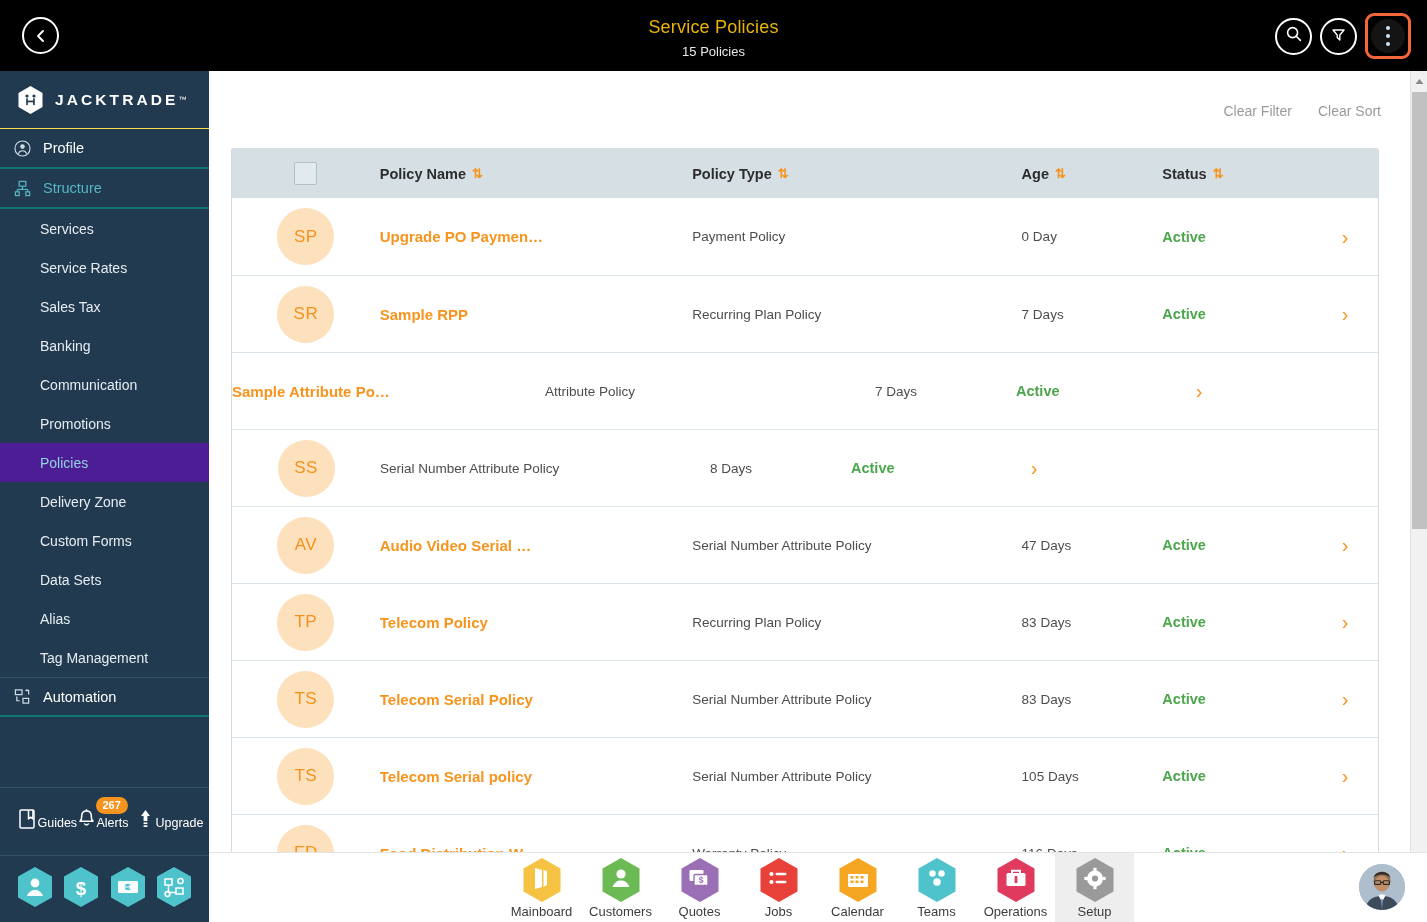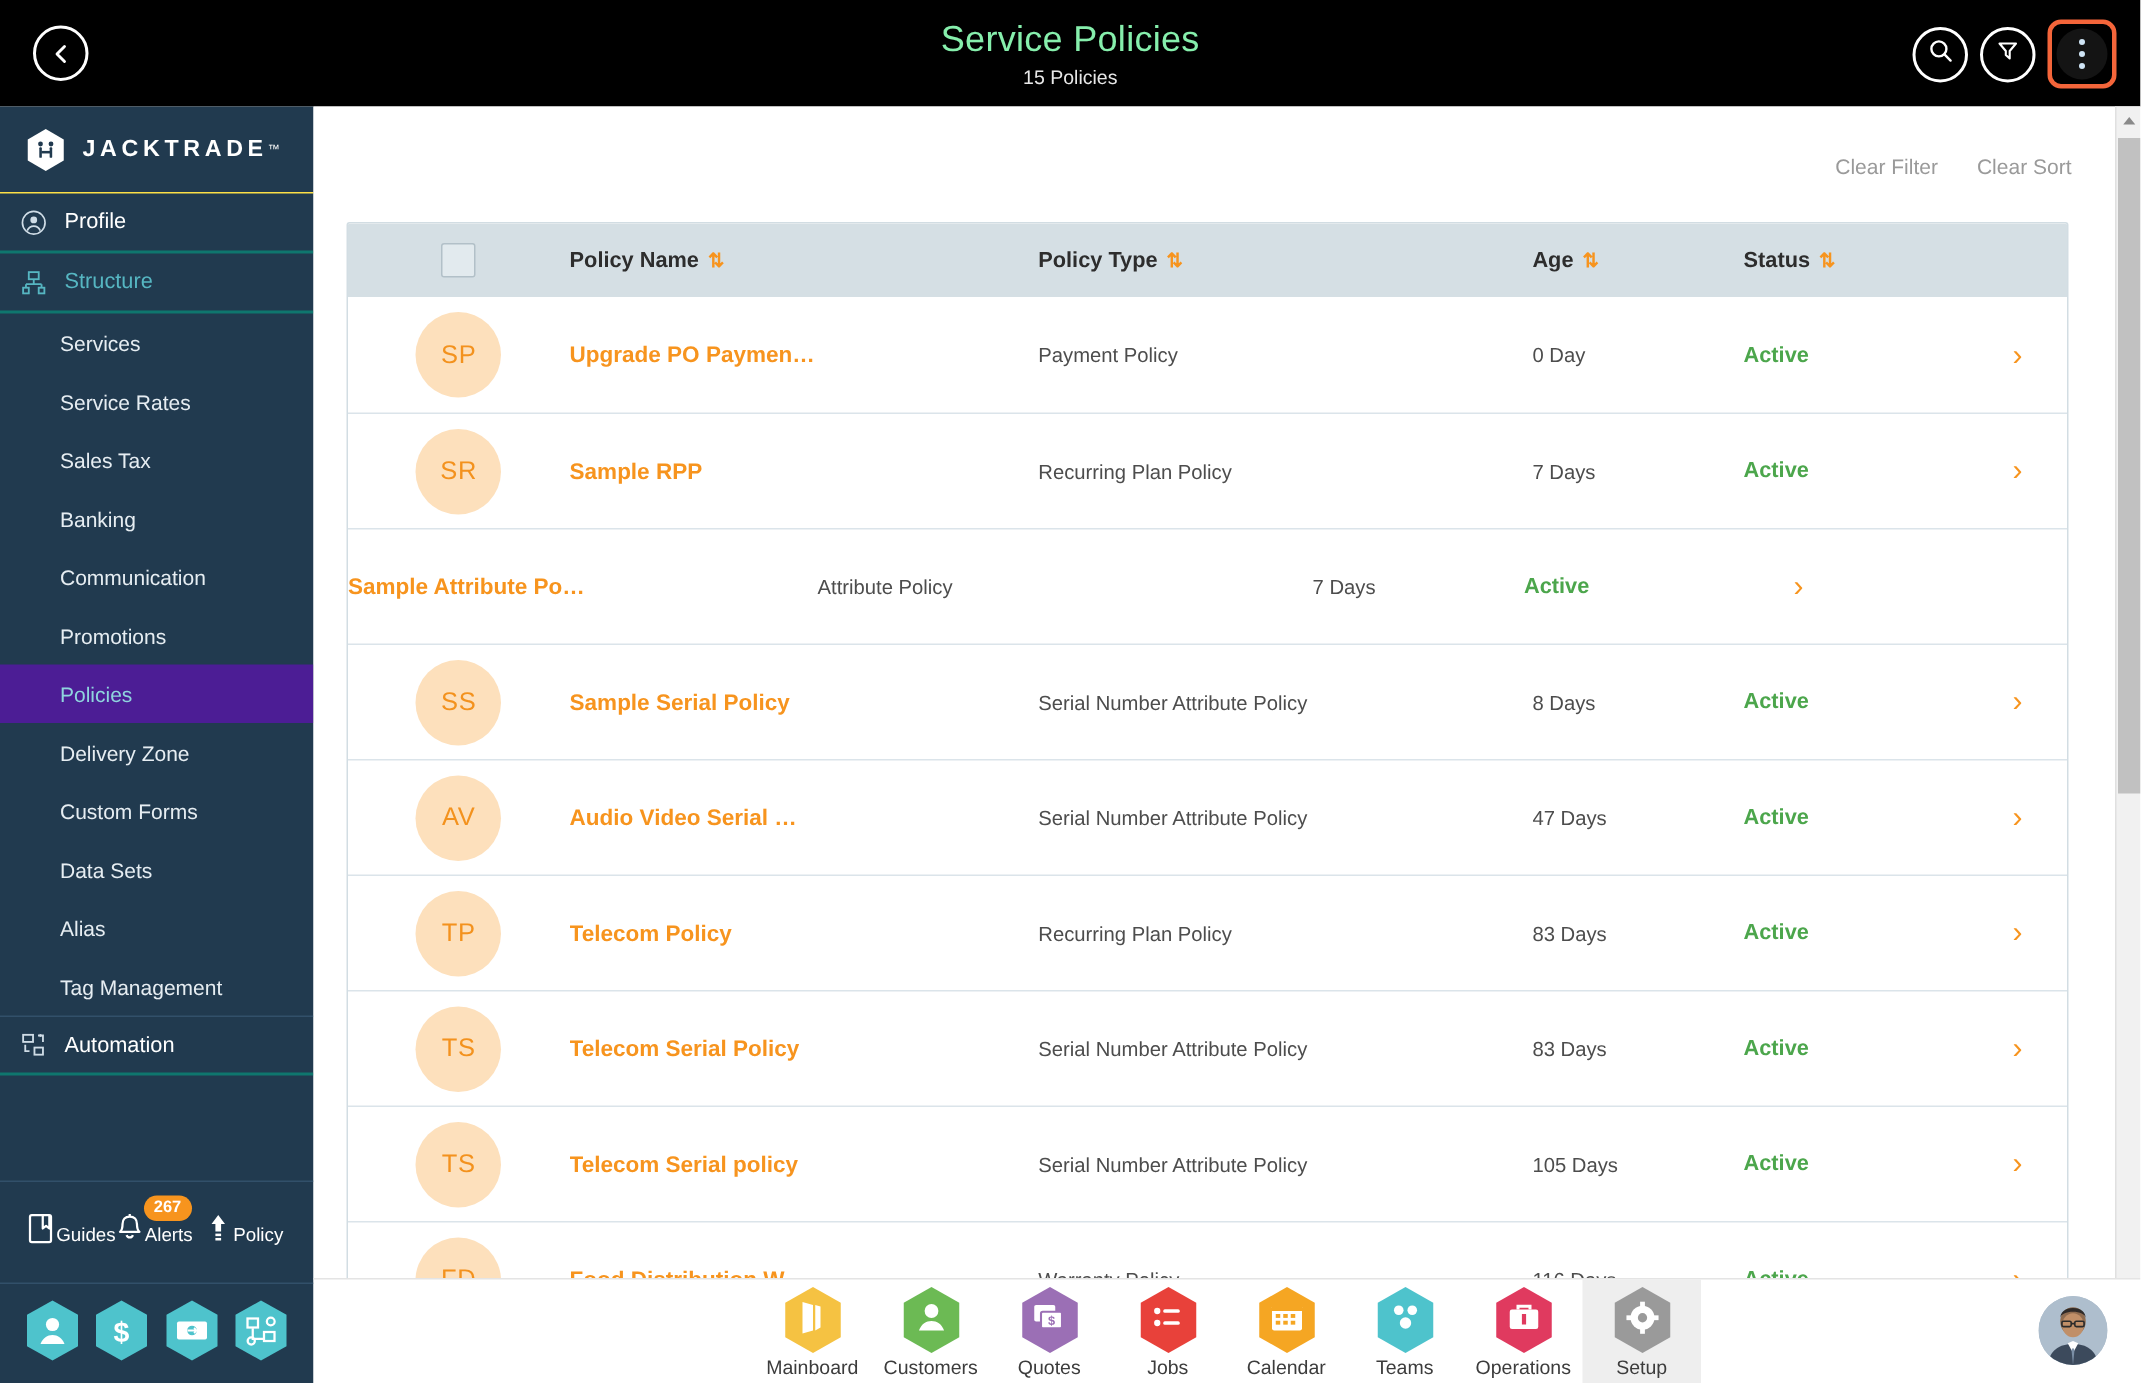--- a/index.html
+++ b/index.html
@@ -23,21 +23,21 @@
     display: flex; align-items: center; justify-content: center;
     cursor: pointer;
   }
   .back-btn svg { display: block; }
   .title-wrap {
     position: absolute; left: 0; top: 0; width: 1427px; height: 71px;
     display: flex; flex-direction: column; align-items: center; justify-content: center;
     pointer-events: none;
   }
   .title-main {
-    color: #86efac; font-size: 24px; font-weight: 400; letter-spacing: .2px;
+    color: #eab308; font-size: 18px; font-weight: 400; letter-spacing: .2px;
     line-height: 28px;
   }
   .title-sub {
     color: #e8e8e8; font-size: 13px; font-weight: 400; margin-top: 3px;
   }
   .top-actions {
     position: absolute; right: 16px; top: 13px;
     display: flex; align-items: center; gap: 8px;
   }
   .round-icon-btn {
@@ -388,21 +388,21 @@
         <span class="util-label">Alerts</span>
       </div>
       <div class="util-item">
         <span>
           <svg width="21" height="23" viewBox="0 0 21 23">
               <polygon points="10.5,2 15,8 12.4,8 12.4,13 8.6,13 8.6,8 6,8" fill="#fff"></polygon>
               <rect x="8.6" y="14.4" width="3.8" height="1.7" fill="#fff"></rect>
               <rect x="8.6" y="17.3" width="3.8" height="1.7" fill="#fff"></rect>
             </svg>
         </span>
-        <span class="util-label">Policy</span>
+        <span class="util-label">Upgrade</span>
       </div>
     </div>
 
     <div class="hex-row">
       <div class="hex-btn">
         <span>
           <svg width="38" height="42" viewBox="0 0 38 42">
               <polygon points="19,1 36,10.5 36,31.5 19,41 2,31.5 2,10.5" fill="#4ec3cc"></polygon>
               <circle cx="19" cy="17" r="4.4" fill="#fff"></circle>
               <path d="M11 30c1.6-4.2 4.6-6 8-6s6.4 1.8 8 6z" fill="#fff"></path>
@@ -507,21 +507,20 @@
             <div class="cell-age">7 Days</div>
             <div class="cell-status">Active</div>
             <div class="cell-arrow">
               <span class="chev">›</span>
             </div>
           </div>
           <div class="trow">
             <div class="avatar-cell">
               <div class="avatar">SS</div>
             </div>
-            <div class="cell-name">Sample Serial Policy</div>
             <div class="cell-type">Serial Number Attribute Policy</div>
             <div class="cell-age">8 Days</div>
             <div class="cell-status">Active</div>
             <div class="cell-arrow">
               <span class="chev">›</span>
             </div>
           </div>
           <div class="trow">
             <div class="avatar-cell">
               <div class="avatar">AV</div>

